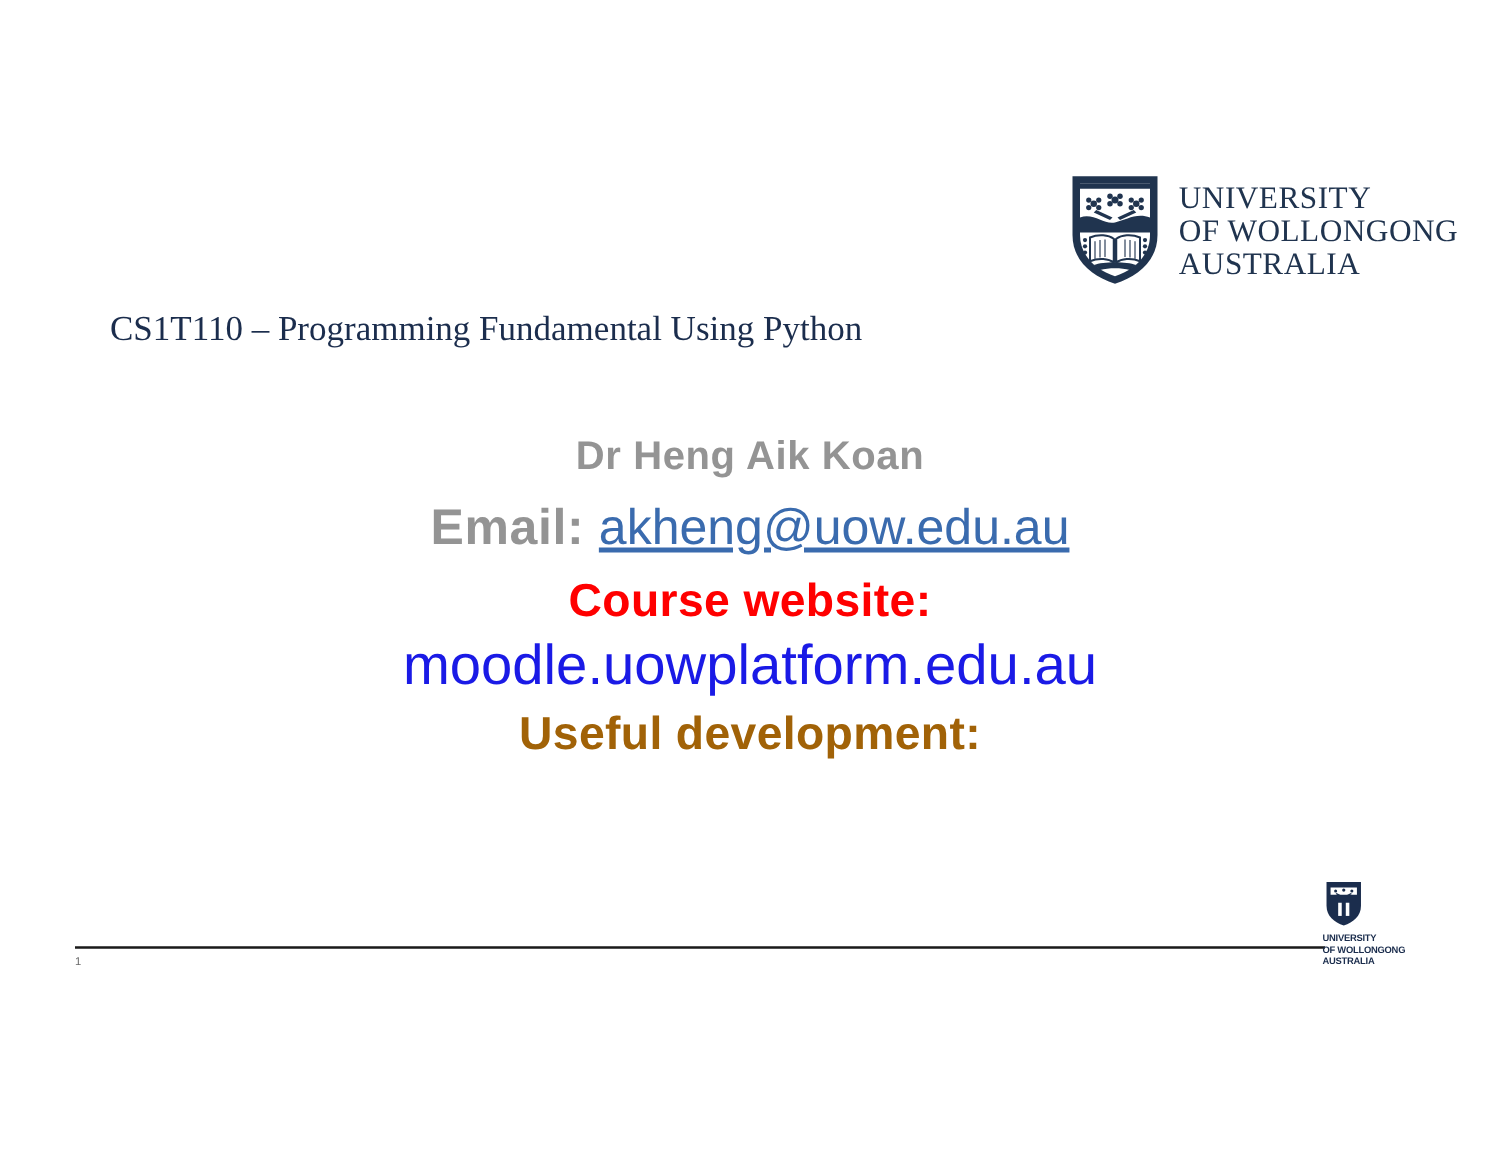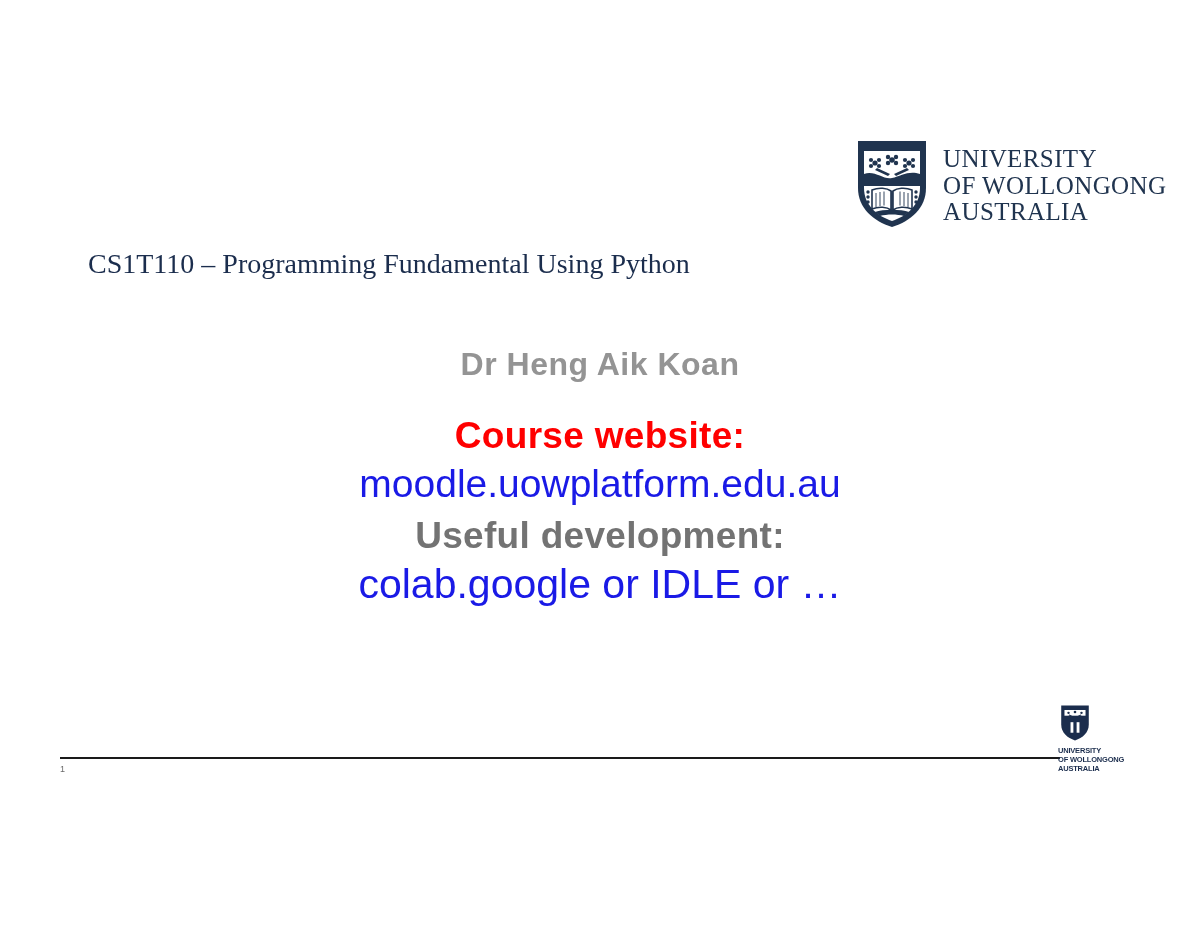--- a/index.html
+++ b/index.html
@@ -96,33 +96,32 @@
     text-decoration: underline;
     text-underline-offset: 3px;
     letter-spacing: 0px;
   }
   .line-course-label {
     font-size: 37px;
     font-weight: bold;
     color: #ff0000;
     letter-spacing: 0.3px;
     padding-bottom: 10px;
-    margin-top: 15px;
   }
   .line-course-url {
-    font-size: 39px;
+    font-size: 45px;
     font-weight: normal;
     color: #1a1ae6;
     letter-spacing: 0px;
     padding-bottom: 14px;
   }
   .line-tools-label {
     font-size: 37px;
     font-weight: bold;
-    color: #737373;
+    color: #a16207;
     letter-spacing: 0.3px;
     padding-bottom: 10px;
   }
   .line-tools-url {
     font-size: 41px;
     font-weight: normal;
     color: #1a1ae6;
     letter-spacing: 0px;
   }
 
@@ -239,28 +238,31 @@
       <div>AUSTRALIA</div>
     </div>
   </div>
 
   <div class="deck-title">CS1T110 – Programming Fundamental Using Python</div>
 
   <div class="body-block">
 
     <div class="body-line line-presenter">Dr Heng Aik Koan</div>
 
+    <div class="body-line line-email">
+      <span>Email:</span>
+      <span class="email-link">akheng@uow.edu.au</span>
+    </div>
 
     <div class="body-line line-course-label">Course website:</div>
 
     <div class="body-line line-course-url">moodle.uowplatform.edu.au</div>
 
     <div class="body-line line-tools-label">Useful development:</div>
 
-    <div class="body-line line-tools-url">colab.google or IDLE or …</div>
 
   </div>
 
   <div class="footer-rule"></div>
 
   <div class="page-number">1</div>
 
   <div class="footer-logo">
     <div class="footer-shield">
       <svg viewBox="0 0 74 92" width="30" height="40" xmlns="http://www.w3.org/2000/svg">

